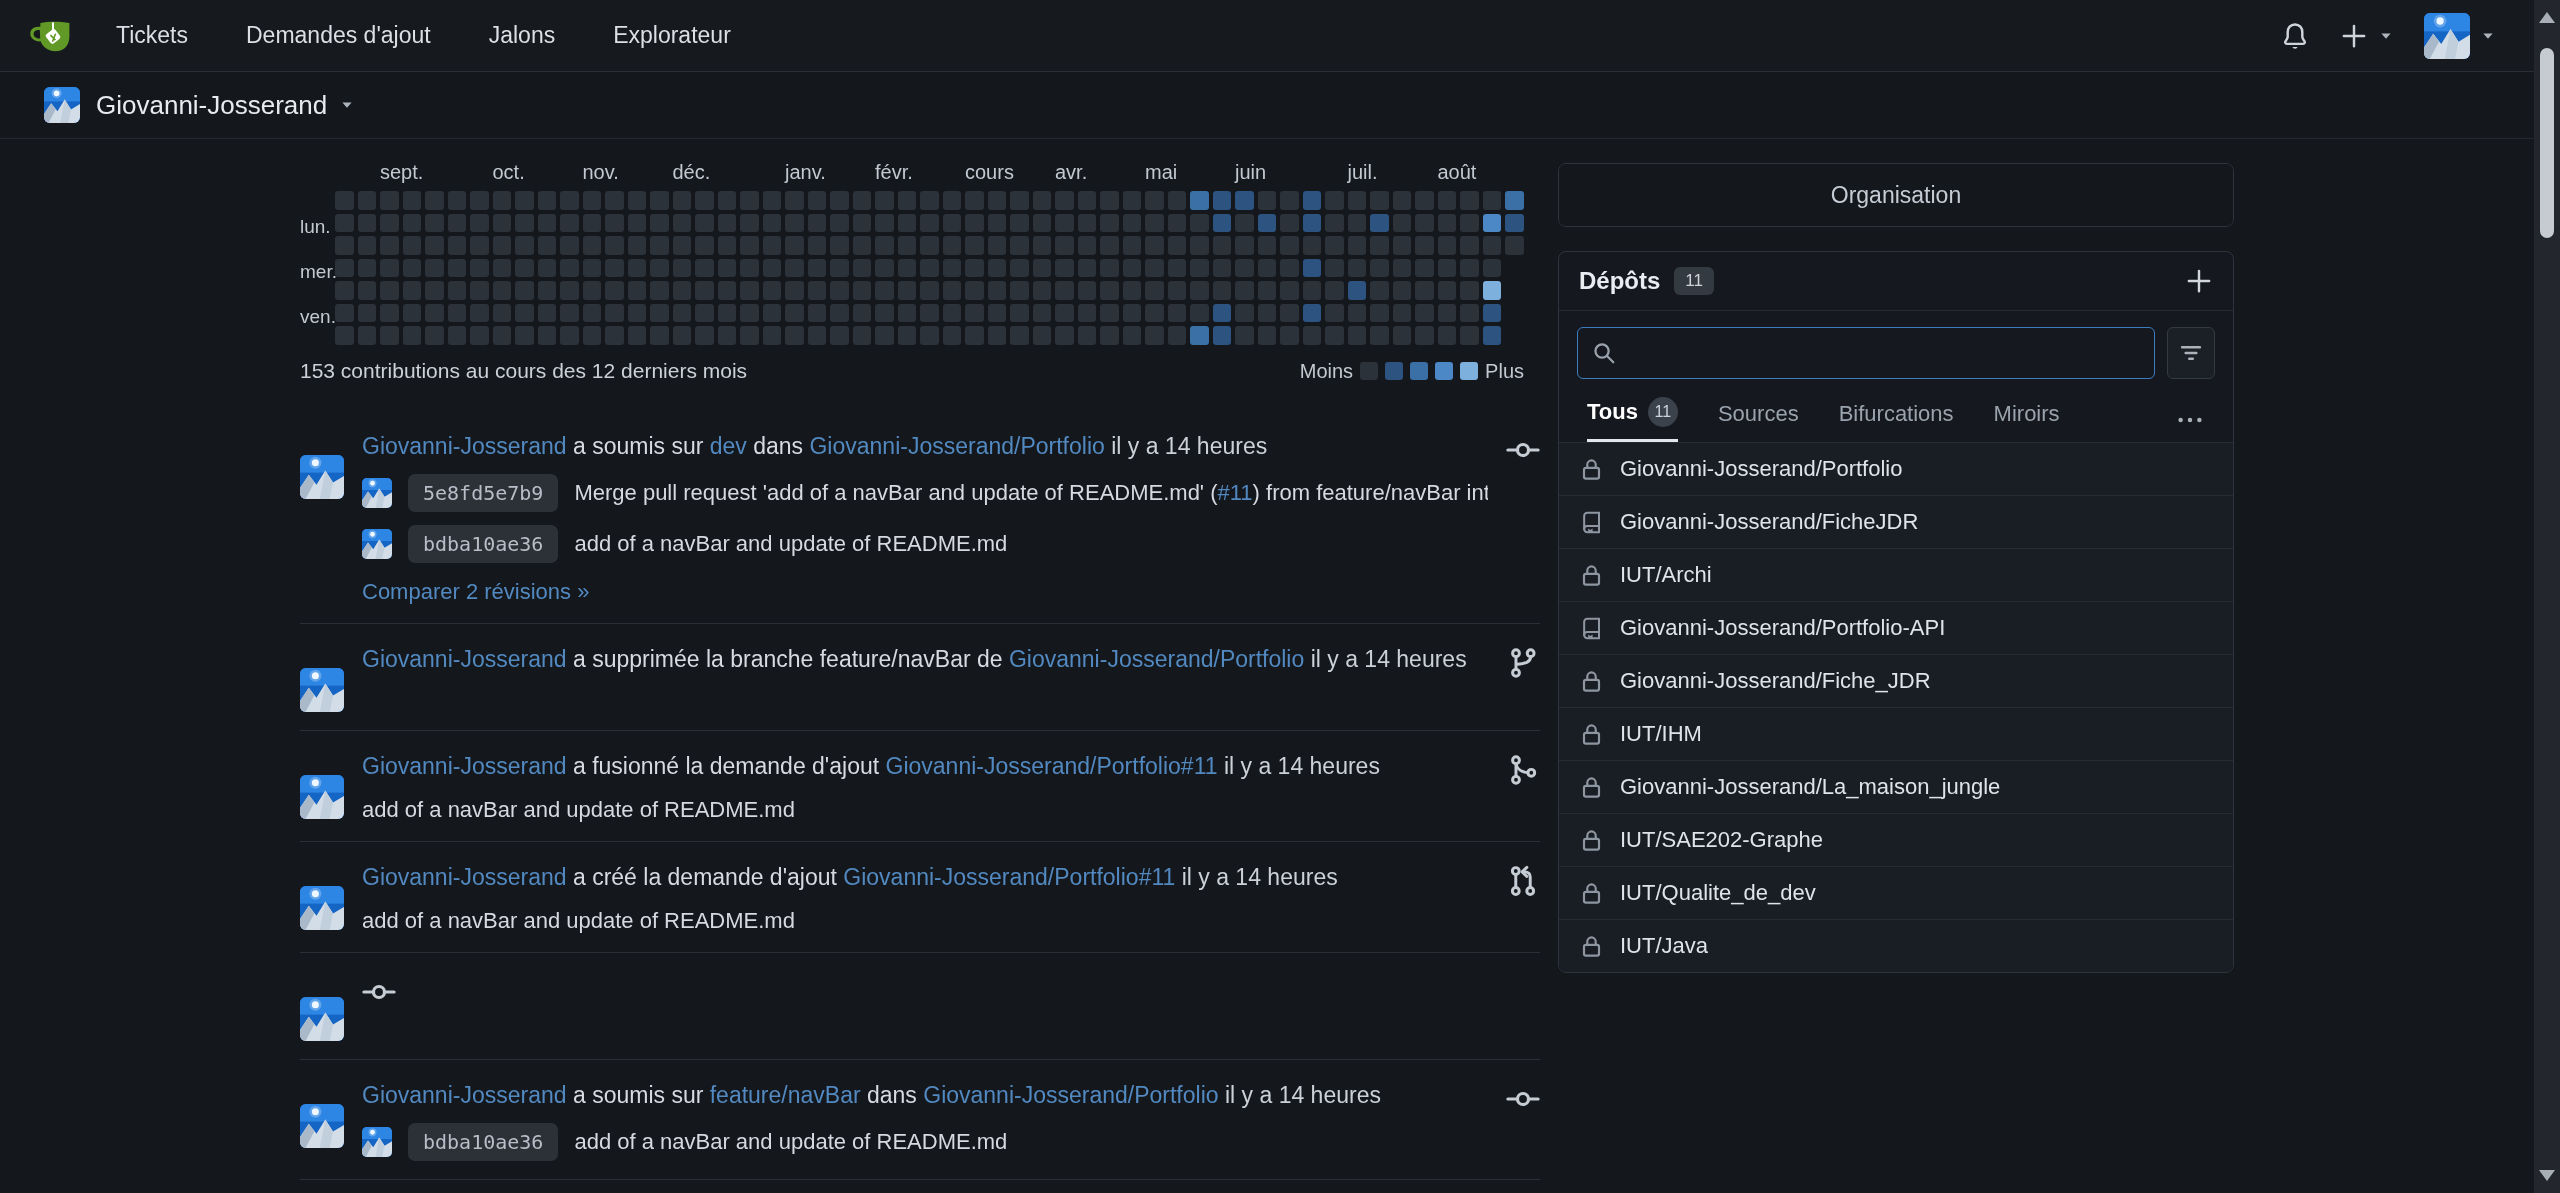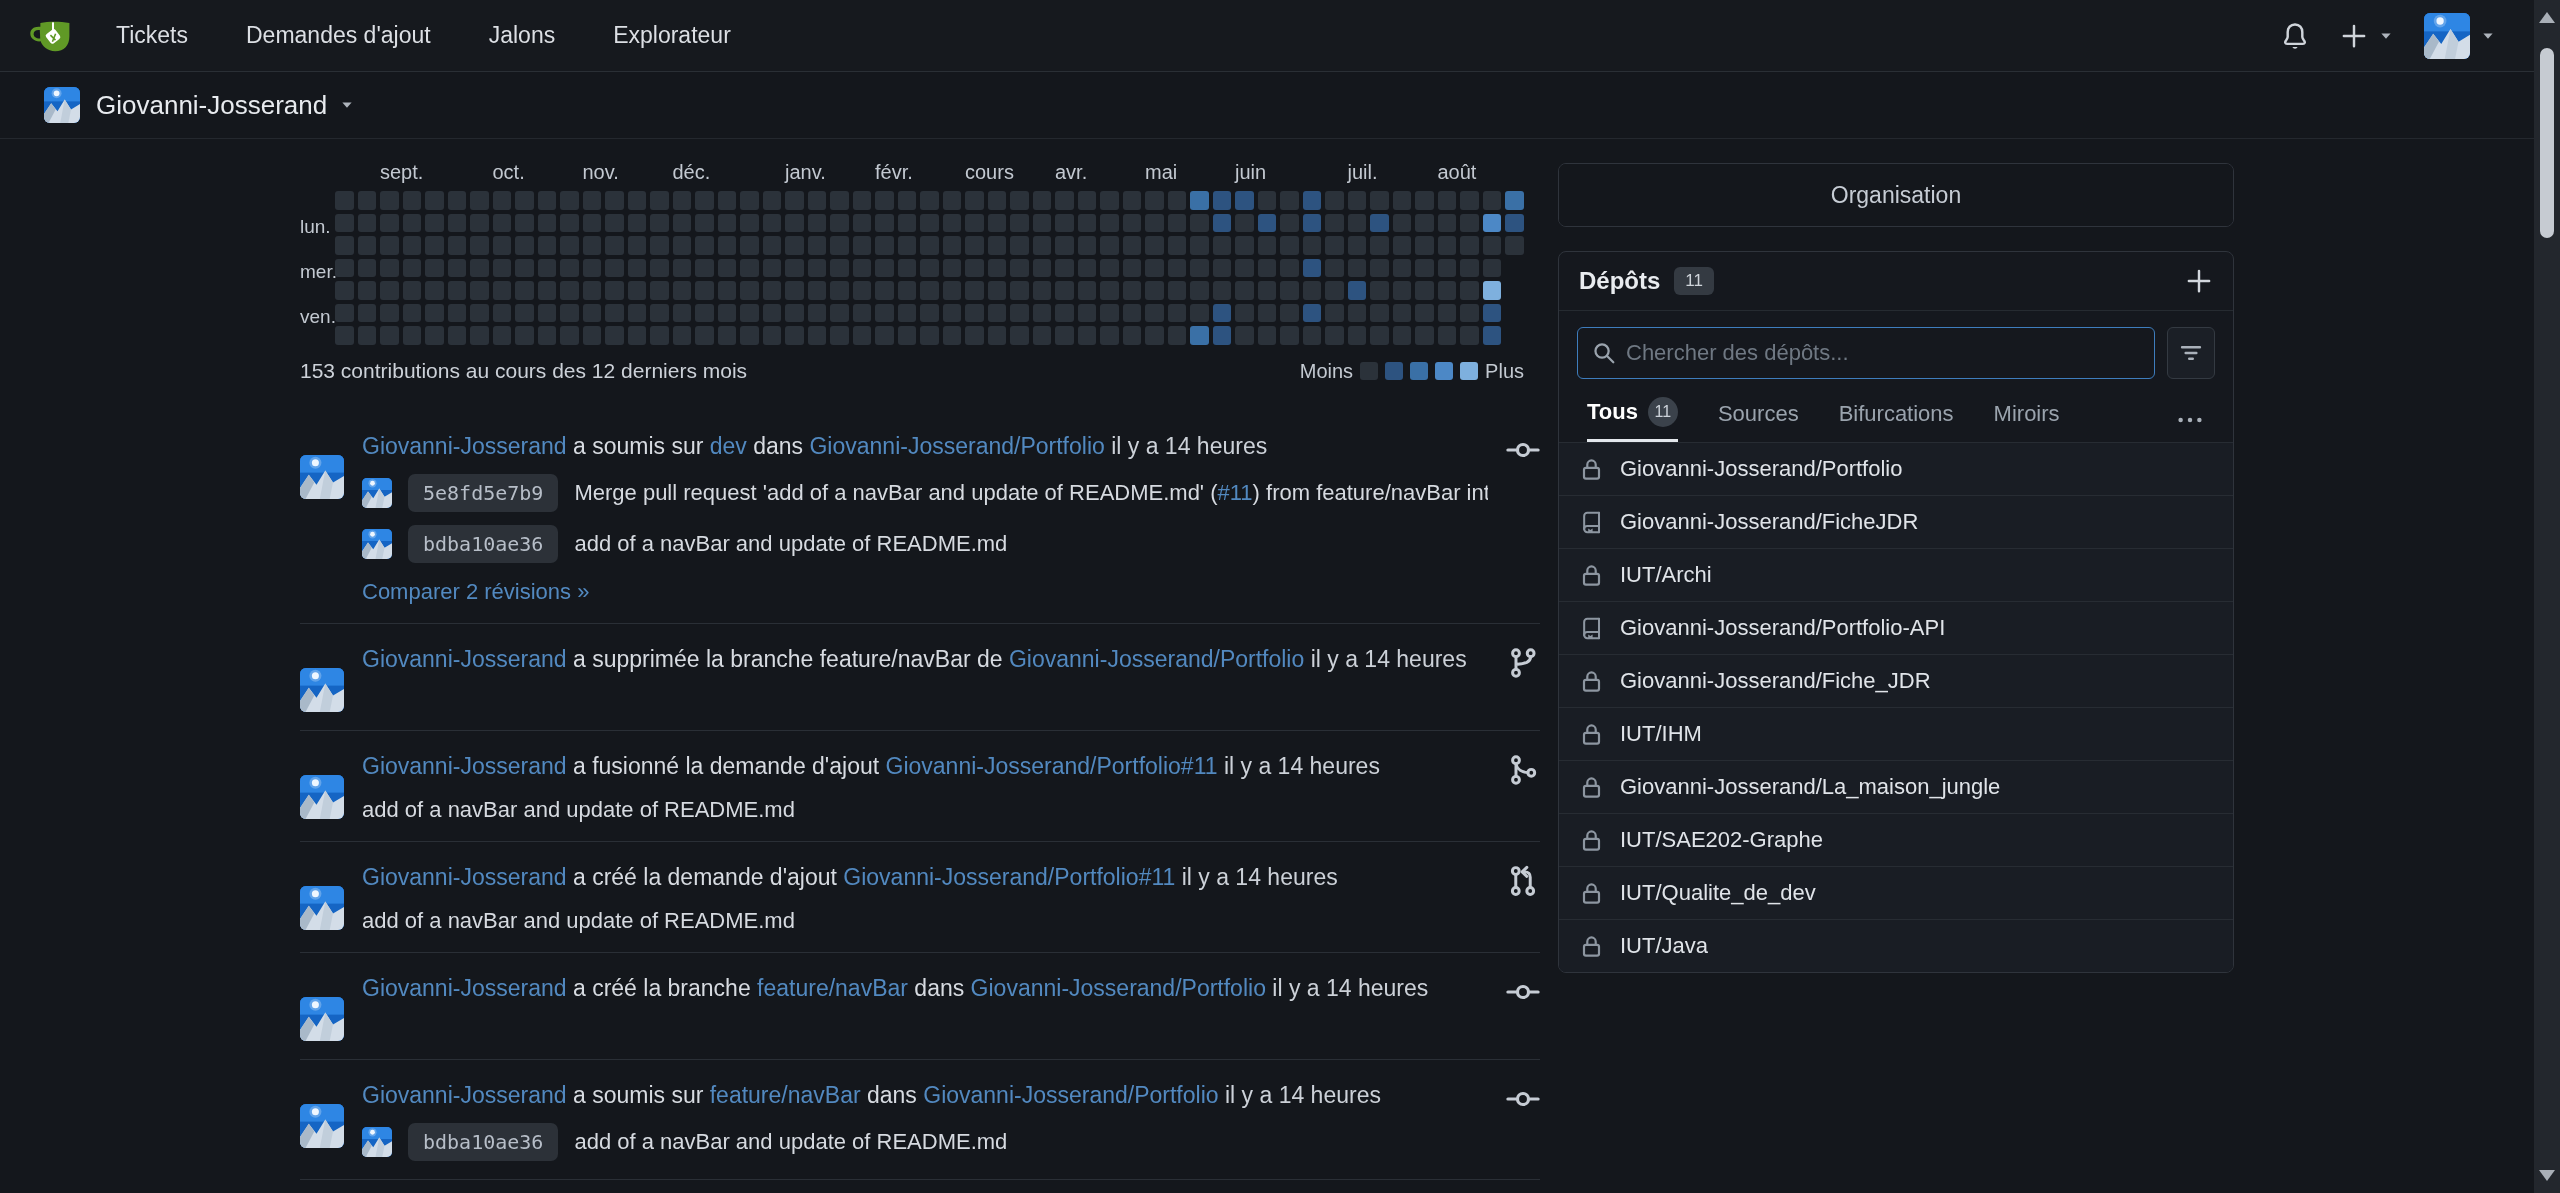--- a/index.html
+++ b/index.html
@@ -734,23 +734,20 @@
           <svg viewBox="0 0 40 40" preserveAspectRatio="none">
  <rect width="40" height="40" fill="#1565c4"></rect>
  <rect width="40" height="16" fill="#2e86e4"></rect>
  <circle cx="14" cy="7" r="3.2" fill="#eaf4ff"></circle>
  <circle cx="14" cy="7" r="5.5" fill="#ffffff" opacity="0.25"></circle>
  <polygon points="0,30 8,18 15,27 23,14 30,25 40,19 40,40 0,40" fill="#d3dde8"></polygon>
  <polygon points="0,40 0,30 8,18 13,25 5,40" fill="#a9b9c9"></polygon>
  <polygon points="18,40 23,14 30,25 27,40" fill="#c1cedb"></polygon>
 </svg>
         </span>
-        <div class="feed-main">
-          <div class="feed-title"><a class="link" href="#">Giovanni-Josserand</a><span class="txt"> a créé la branche </span><a class="link" href="#">feature/navBar</a><span class="txt"> dans </span><a class="link" href="#">Giovanni-Josserand/Portfolio</a><span class="time"> il y a 14 heures</span></div>
-        </div>
         <span class="feed-type-icon icon">
           <svg viewBox="0 0 16 16">
             <circle cx="8" cy="8" r="2.6" stroke="currentColor" fill="none" stroke-linecap="round" stroke-linejoin="round" stroke-width="1.5"></circle>
             <path d="M.9 8h4.5M10.6 8h4.5" stroke="currentColor" fill="none" stroke-linecap="round" stroke-linejoin="round" stroke-width="1.5"></path>
           </svg>
         </span>
       </div>
       <div class="feed-entry">
         <span class="avatar feed">
           <svg viewBox="0 0 40 40" preserveAspectRatio="none">
@@ -807,21 +804,20 @@
         </span>
     </div>
     <div class="search-row">
       <div class="search-box">
         <span class="search-ic icon">
             <svg viewBox="0 0 16 16">
               <circle cx="6.7" cy="6.7" r="4.4" stroke="currentColor" fill="none" stroke-linecap="round" stroke-linejoin="round" stroke-width="1.5"></circle>
               <path d="M10.2 10.2l4 4" stroke="currentColor" fill="none" stroke-linecap="round" stroke-linejoin="round" stroke-width="1.5"></path>
             </svg>
           </span>
-        <input type="text" placeholder="Chercher des dépôts..." style="">
       </div>
       <div class="filter-btn">
         <span class="icon">
             <svg viewBox="0 0 16 16">
               <path d="M2.5 4.5h11M4.7 8h6.6M6.9 11.5h2.2" stroke="currentColor" fill="none" stroke-linecap="round" stroke-linejoin="round" stroke-width="1.5"></path>
             </svg>
           </span>
       </div>
     </div>
     <div class="filter-tabs" id="filter-tabs">

